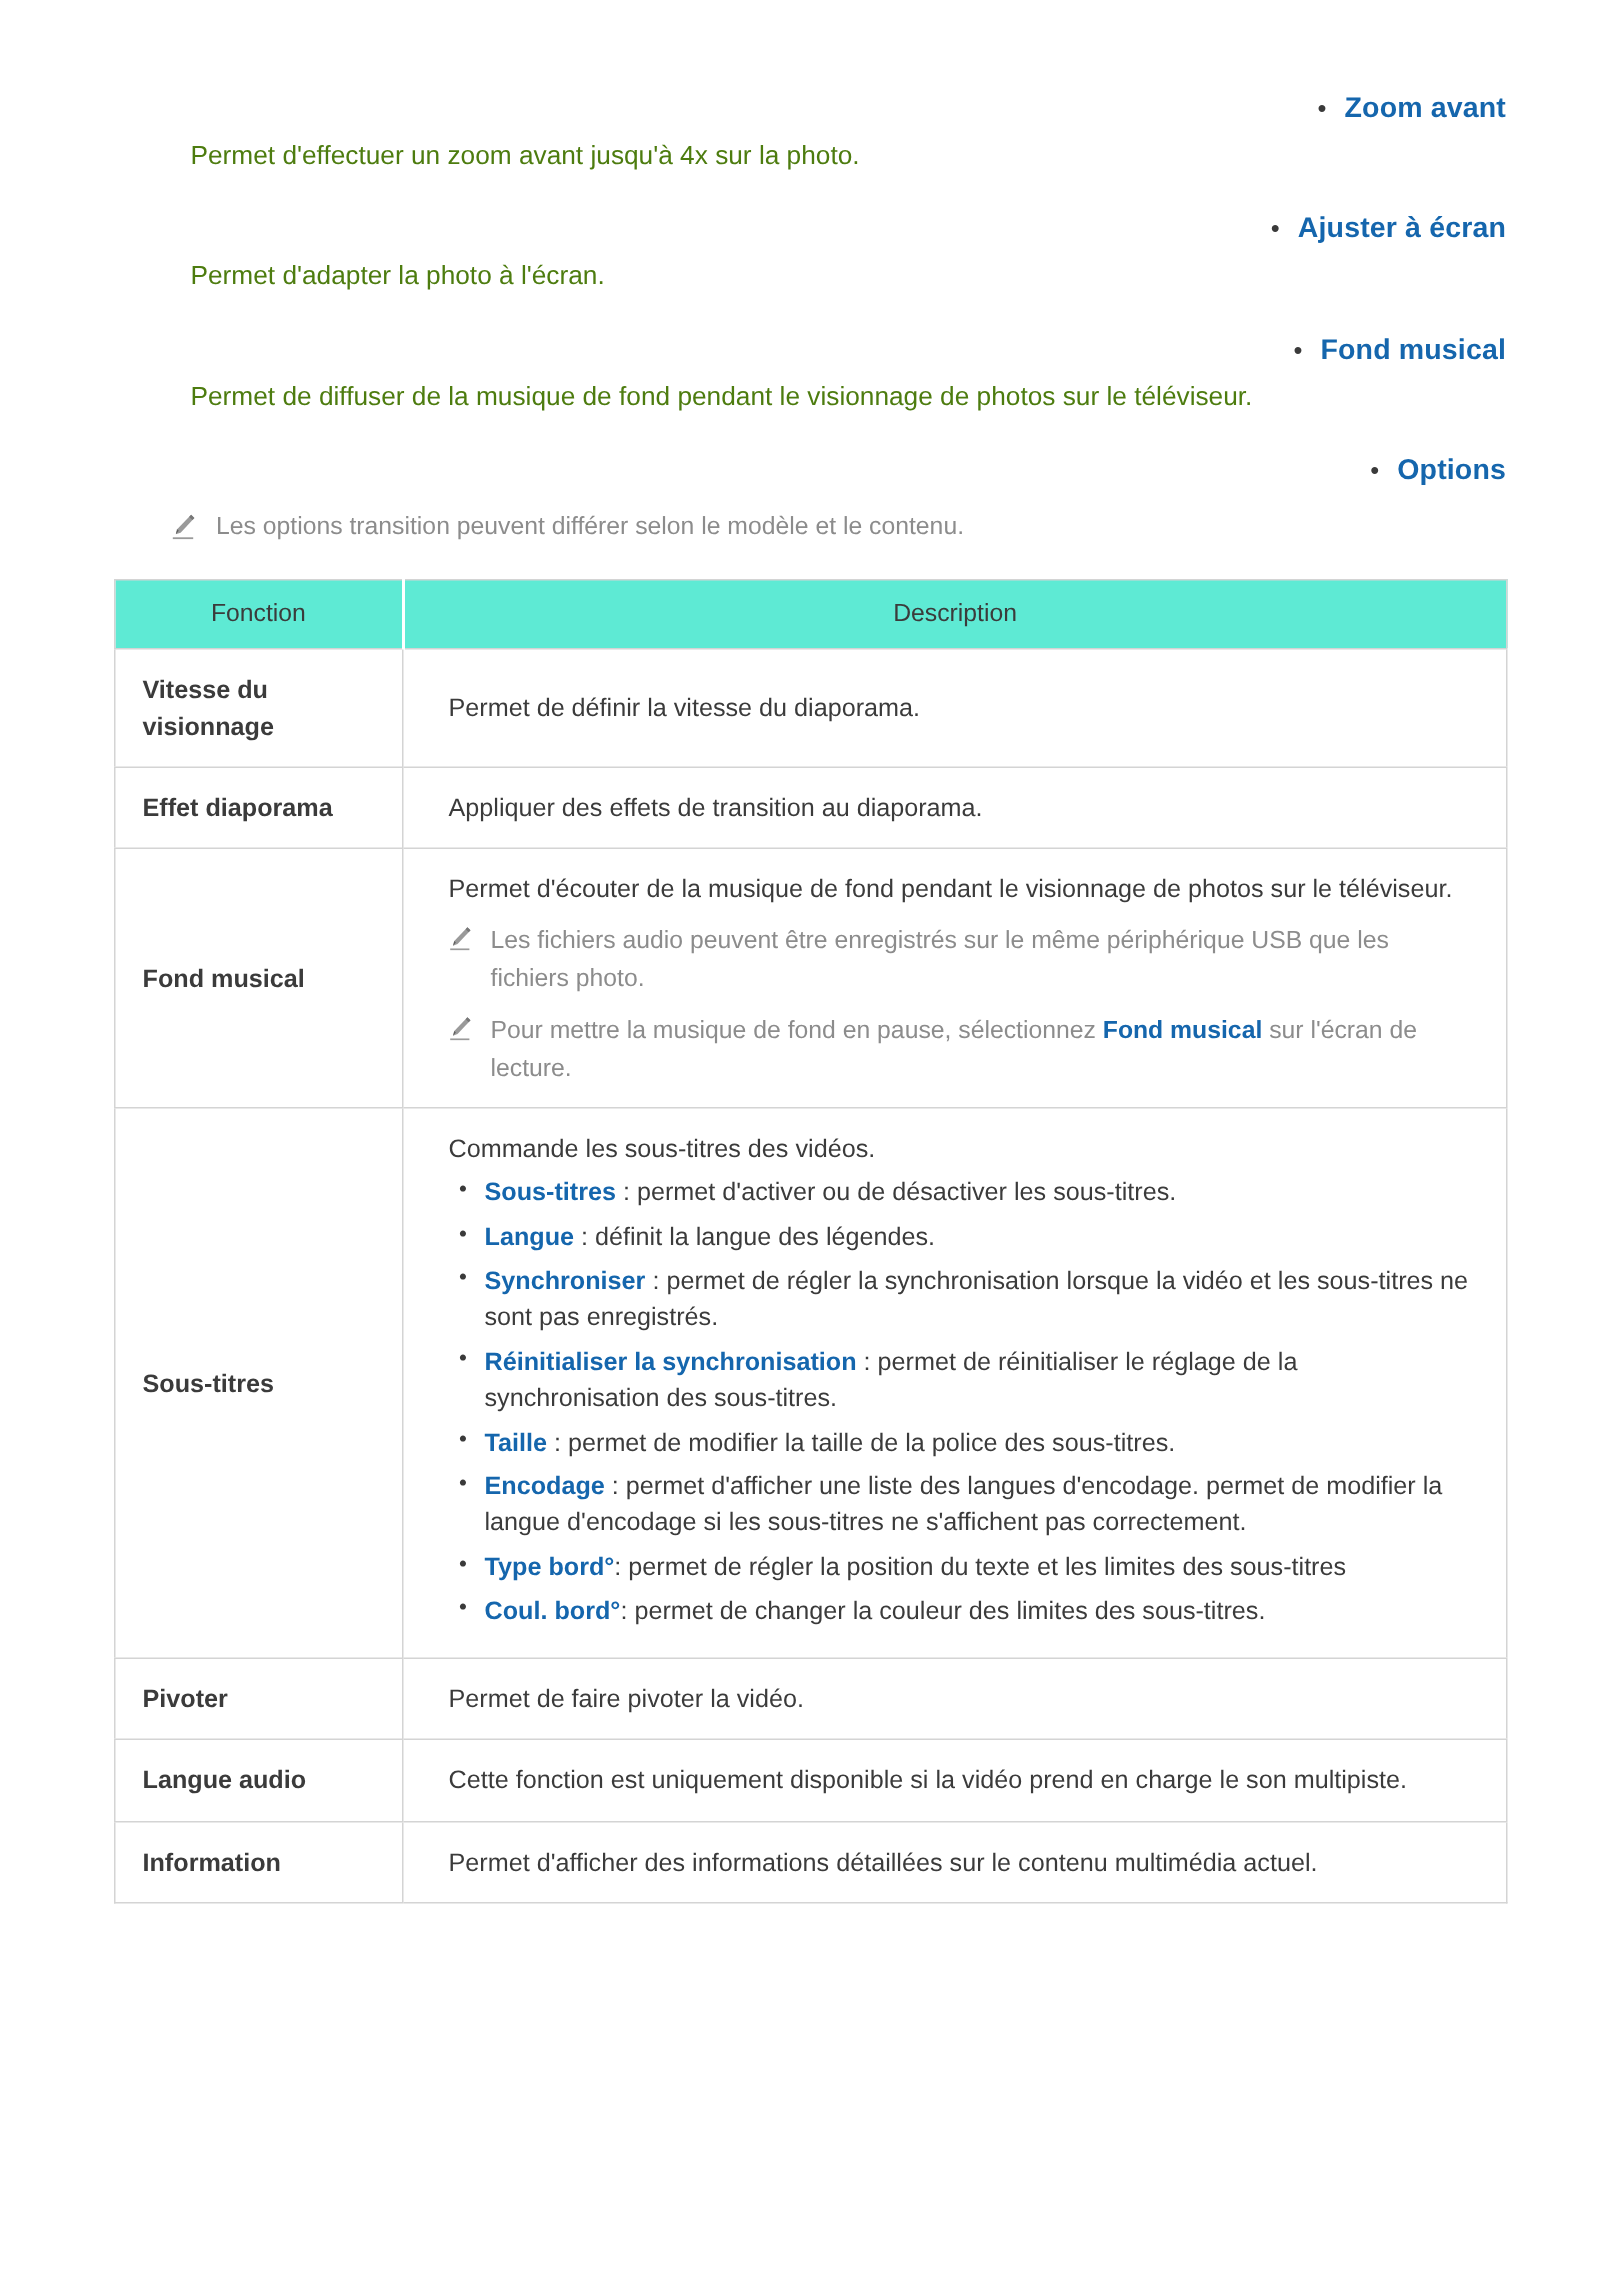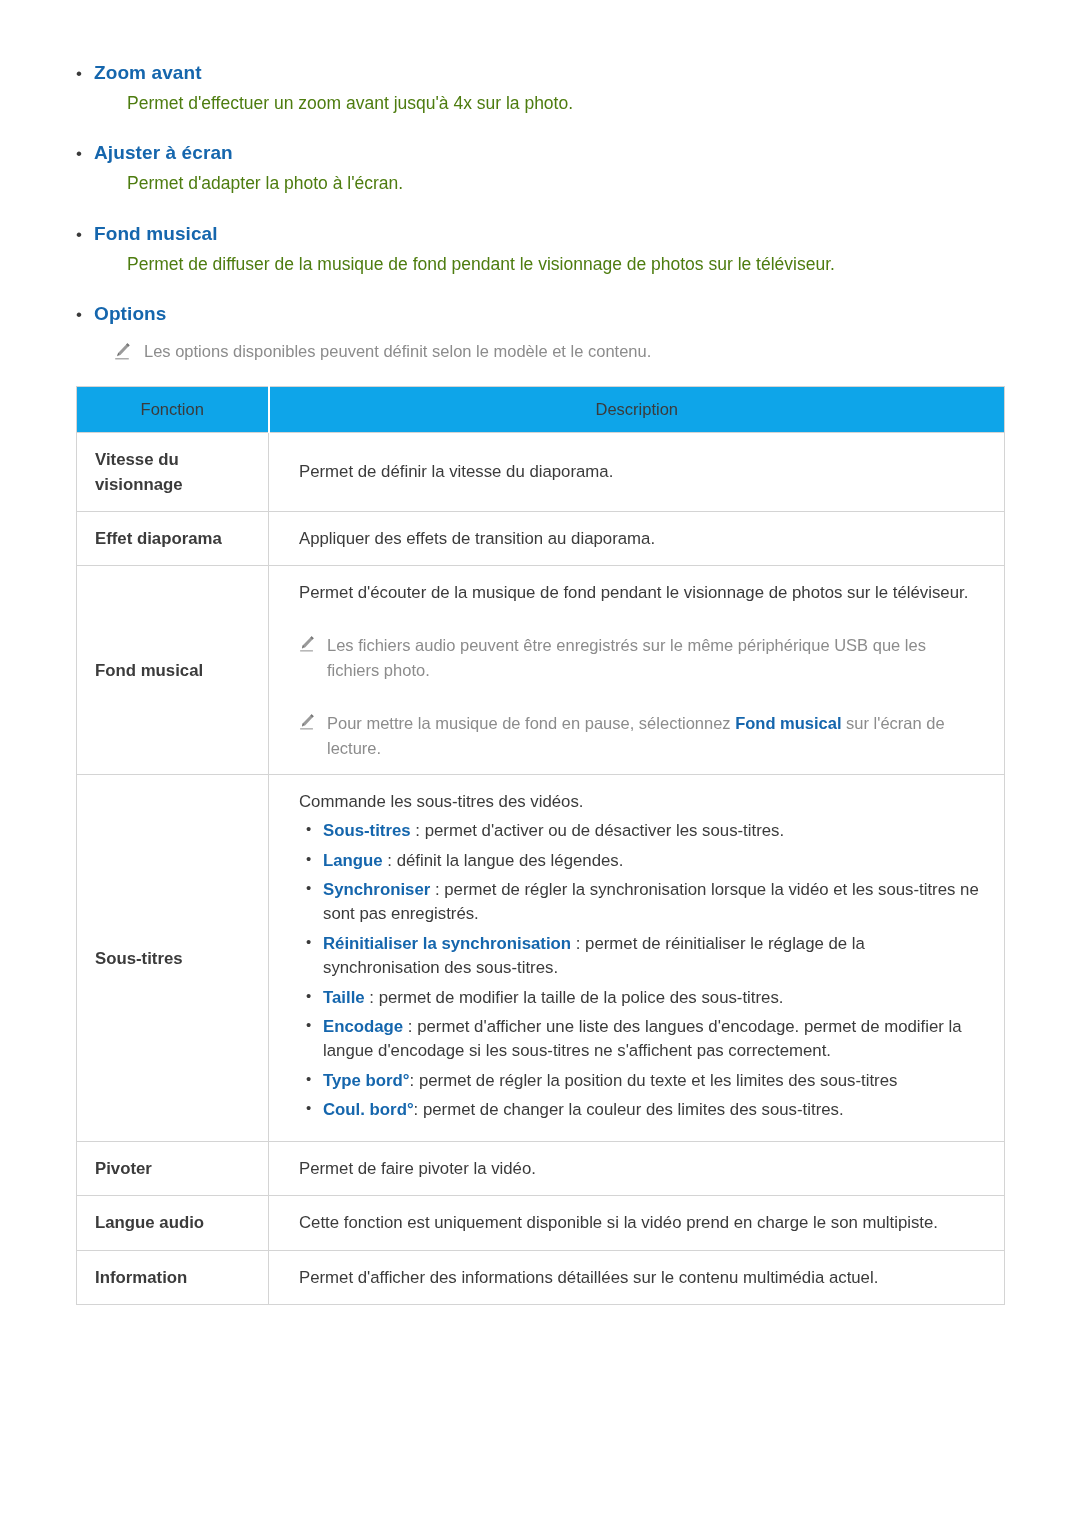--- a/index.html
+++ b/index.html
@@ -23,20 +23,21 @@
   }
 
   
   .section { margin: 0 0 26px 0; }
   .section:last-of-type { margin-bottom: 10px; }
 
   .bullet-head {
     display: flex;
     align-items: baseline;
     margin: 0 0 6px 0;
+    justify-content: flex-end;
   }
   .bullet-dot {
     flex: 0 0 auto;
     width: 18px;
     font-size: 17px;
     line-height: 1;
     color: #3a3a3a;
   }
   .bullet-dot::before { content: "\2022"; }
   .bullet-title {
@@ -76,21 +77,21 @@
     margin-top: 22px;
     width: 928px;
     border-collapse: collapse;
     table-layout: fixed;
     border: 1px solid #d4d4d4;
   }
   table.opt col.c1 { width: 192px; }
   table.opt col.c2 { width: 736px; }
 
   table.opt th {
-    background: #0ea5e9;
+    background: #5eead4;
     color: #3b3b3b;
     font-size: 16.5px;
     font-weight: normal;
     text-align: center;
     padding: 13px 8px;
     border-right: 2px solid #ffffff;
     border-bottom: 1px solid #d4d4d4;
   }
   table.opt th:last-child { border-right: none; }
 
@@ -107,21 +108,21 @@
   td.fn {
     padding: 14px 16px 14px 18px;
     color: #1566ad;
     font-weight: bold;
     font-size: 16.8px;
     line-height: 1.35;
   }
   td.desc { padding: 14px 22px 14px 18px; }
 
   .desc p.lead { margin: 0; }
-  .desc .note { padding-left: 0; margin-top: 28px; }
+  .desc .note { padding-left: 0; margin-top: 10px; }
   .desc .note .note-icon { width: 28px; padding-top: 2px; }
 
   ul.sub {
     list-style: none;
     margin: 4px 0 0 0;
     padding: 0;
   }
   ul.sub > li {
     position: relative;
     padding-left: 24px;
@@ -176,21 +177,21 @@
     </div>
     <div class="note">
       <span class="note-icon">
         <svg class="pencil" width="17" height="19" viewBox="0 0 17 19" xmlns="http://www.w3.org/2000/svg" aria-hidden="true">
           <path d="M13.4 1.2 L15.6 3.3 L6.4 13.1 L3.2 14.2 L4.1 10.9 Z" fill="#9a9a9a"></path>
           <path d="M13.4 1.2 L15.6 3.3 L14.3 4.7 L12.1 2.6 Z" fill="#777777"></path>
           <path d="M3.2 14.2 L4.1 10.9 L5.2 11.9 Z" fill="#5f5f5f"></path>
           <rect x="1.2" y="16.2" width="13.6" height="1.2" fill="#9a9a9a"></rect>
         </svg>
       </span>
-      <span class="note-text">Les options disponibles peuvent définit selon le modèle et le contenu.</span>
+      <span class="note-text">Les options transition peuvent différer selon le modèle et le contenu.</span>
     </div>
   </div>
 
   <table class="opt">
     <colgroup>
         <col class="c1">
         <col class="c2">
       </colgroup>
     <thead>
       <tr>

